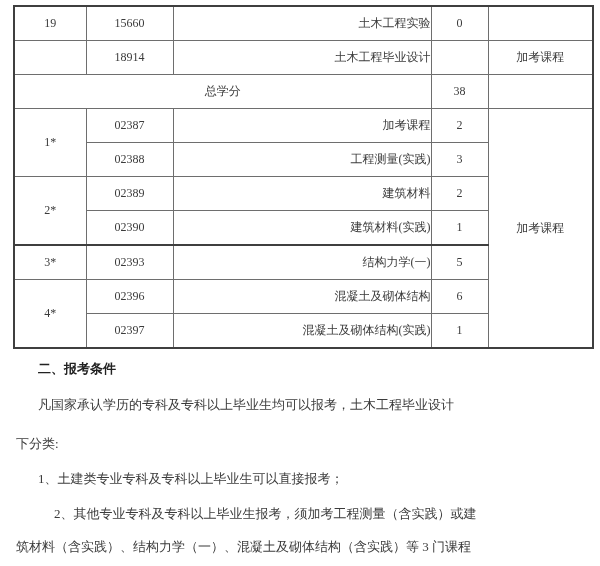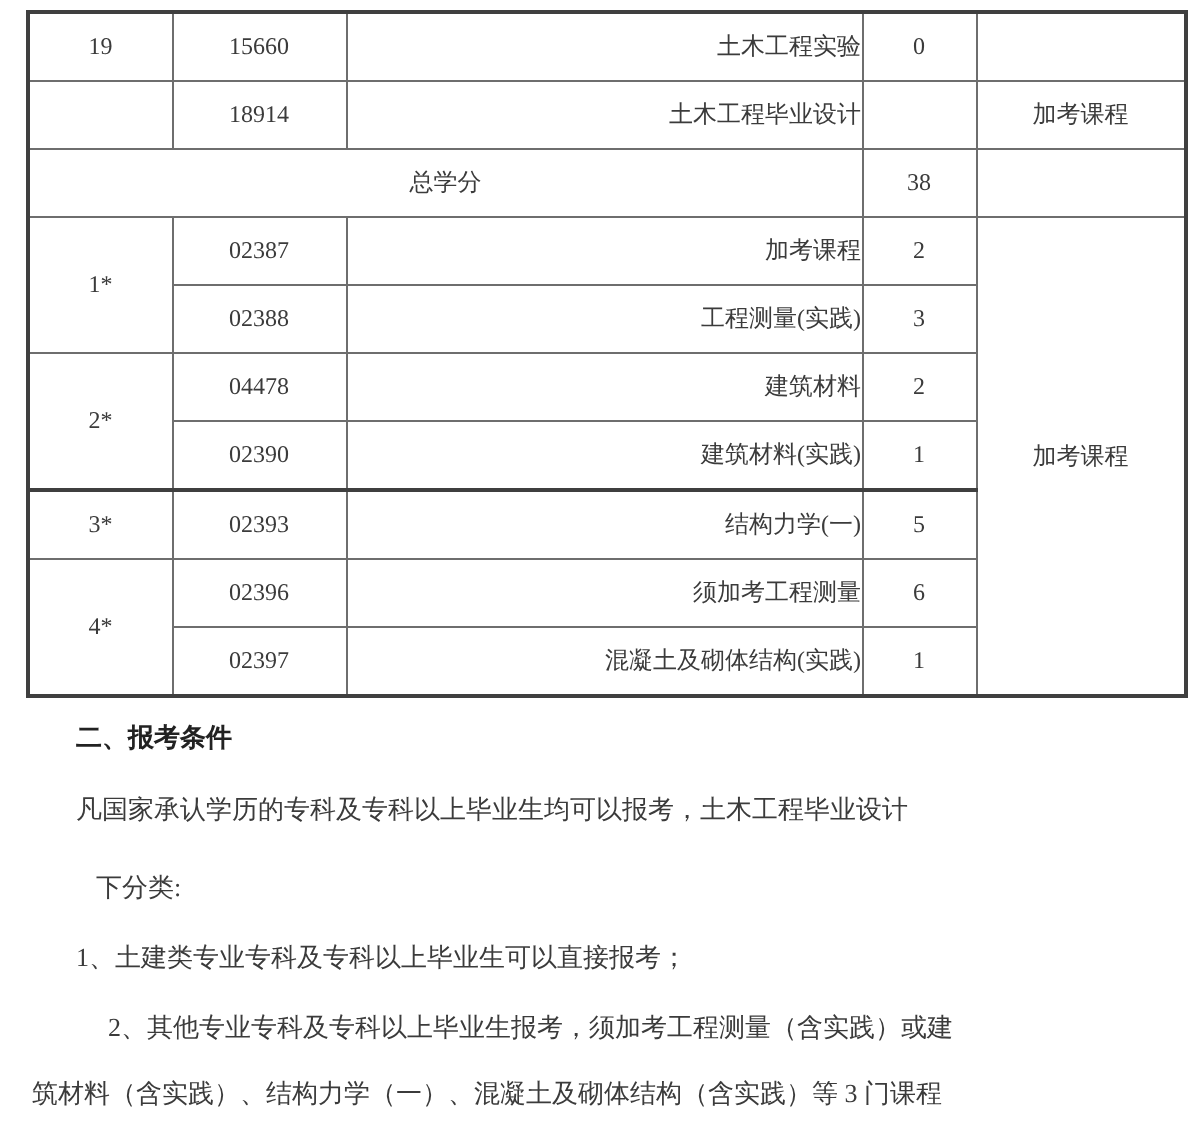--- a/index.html
+++ b/index.html
@@ -42,21 +42,21 @@
   .bodyline {
     position: absolute;
     white-space: nowrap;
     font-size: 13px;
     line-height: 20px;
     color: #3b3b3b;
   }
   .bodyline.heading { font-weight: bold; color: #222222; }
   .l-head  { left: 38px; top: 359px; }
   .l-p1a   { left: 38px; top: 395px; }
-  .l-p1b   { left: 0px;  top: 434px; padding-left: 48px; }
+  .l-p1b   { left: 16px;  top: 434px; }
   .l-item1 { left: 38px; top: 469px; }
   .l-i2a   { left: 54px; top: 504px; }
   .l-i2b   { left: 16px;  top: 537px; }
 </style>
 </head>
 <body>
 
 <div>
 
   <table class="course-table">
@@ -94,39 +94,39 @@
         <td class="c-center">2</td>
         <td class="c-center" rowspan="7">加考课程</td>
       </tr>
       <tr>
         <td class="c-center">02388</td>
         <td class="c-name">工程测量(实践)</td>
         <td class="c-center">3</td>
       </tr>
       <tr>
         <td class="c-center" rowspan="2">2*</td>
-        <td class="c-center">04478</td>
+        <td class="c-center">02389</td>
         <td class="c-name">建筑材料</td>
         <td class="c-center">2</td>
       </tr>
       <tr>
         <td class="c-center">02390</td>
         <td class="c-name">建筑材料(实践)</td>
         <td class="c-center">1</td>
       </tr>
       <tr class="thick-top">
         <td class="c-center">3*</td>
         <td class="c-center">02393</td>
         <td class="c-name">结构力学(一)</td>
         <td class="c-center">5</td>
       </tr>
       <tr>
         <td class="c-center" rowspan="2">4*</td>
         <td class="c-center">02396</td>
-        <td class="c-name">须加考工程测量</td>
+        <td class="c-name">混凝土及砌体结构</td>
         <td class="c-center">6</td>
       </tr>
       <tr>
         <td class="c-center">02397</td>
         <td class="c-name">混凝土及砌体结构(实践)</td>
         <td class="c-center">1</td>
       </tr>
     </tbody>
   </table>
 

